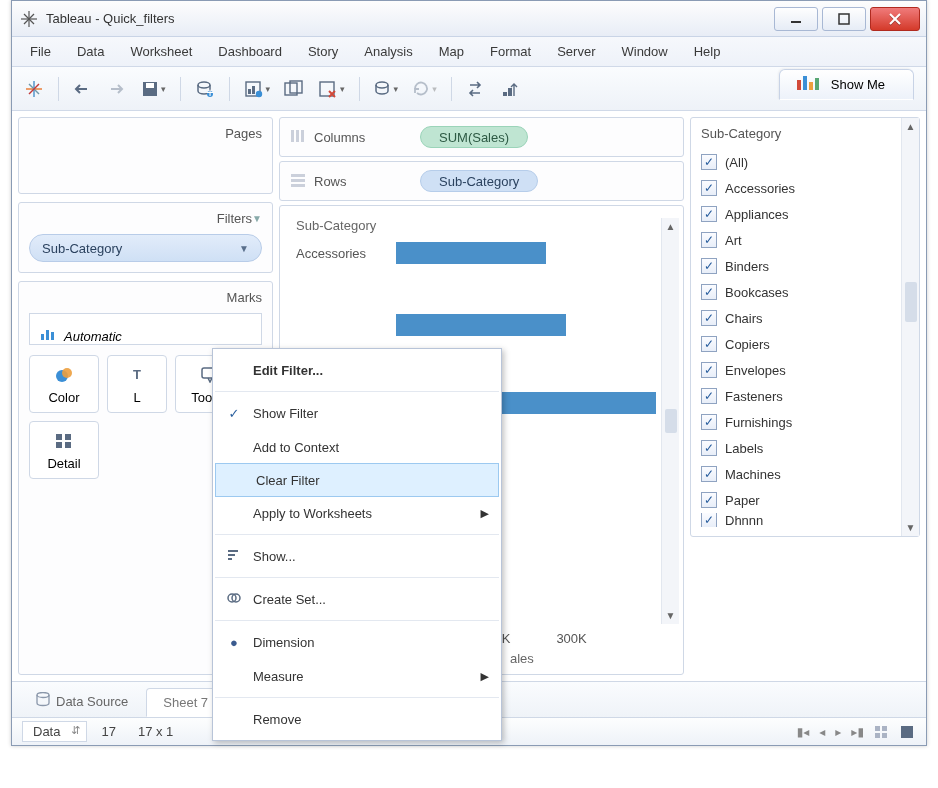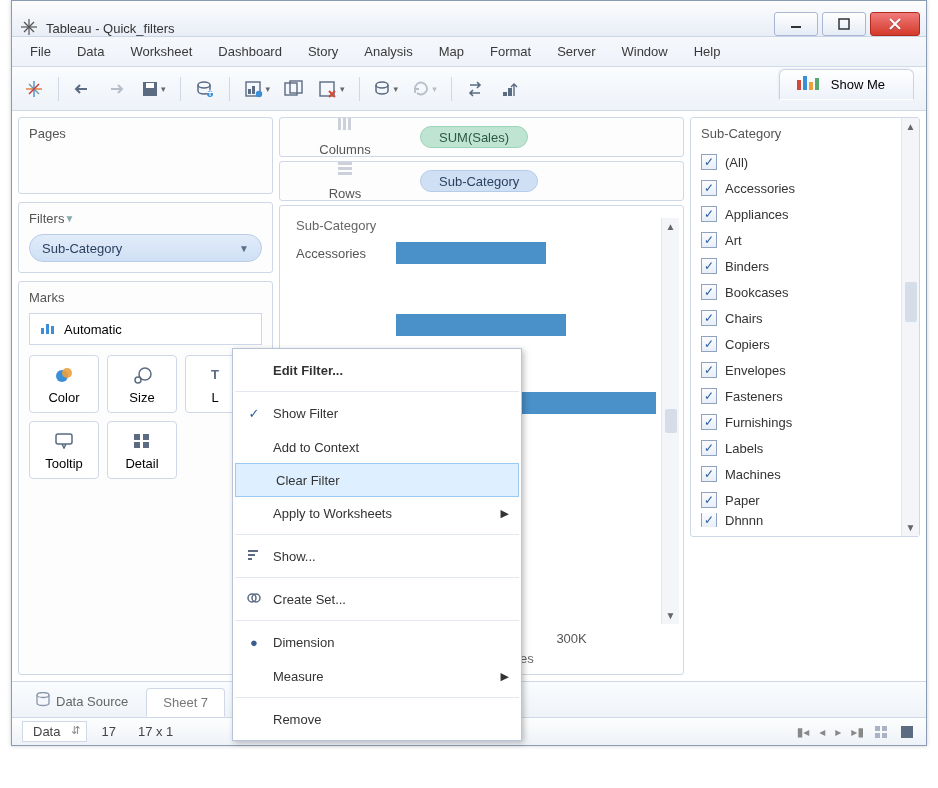--- a/index.html
+++ b/index.html
@@ -1,19 +1,19 @@
 <!DOCTYPE html>
 <html><head>
 <meta charset="utf-8">
 <style>
   * { box-sizing: border-box; margin: 0; padding: 0; font-family: "Segoe UI", Tahoma, sans-serif; font-size: 13px; }
   body { background: #fff; width: 938px; height: 788px; overflow: hidden; }
   .window { width: 916px; border: 1px solid #8a9bb4; background: #fff; margin: 0 auto; box-shadow: 0 0 4px rgba(0,0,0,.2); }
   
-  .titlebar { height: 36px; background: linear-gradient(#fdfdfd,#e8edf6); border-bottom: 1px solid #c9d4e6; display: flex; align-items: flex-end; padding: 0 6px 0 8px; }
+  .titlebar { height: 36px; background: linear-gradient(#fdfdfd,#e8edf6); border-bottom: 1px solid #c9d4e6; display: flex; align-items: center; padding: 0 6px 0 8px; }
   .app-icon { width:18px; height:18px; display:inline-block; margin-right:8px; }
   .app-icon svg { display:block; }
   .title-text { color:#333; flex:1; }
   .win-controls { display:flex; gap:4px; }
   .win-btn { width:44px; height:24px; border:1px solid #a8b8d4; background:linear-gradient(#fefefe,#e6ecf6); border-radius:3px; display:flex; align-items:center; justify-content:center; color:#4a5568;}
   .win-btn.close { background:linear-gradient(#f07b7b,#d43a2a); border-color:#b02a1f; color:#fff; width:50px;}
   .win-btn.close svg { filter:drop-shadow(0 1px 0 rgba(0,0,0,.3));}
   
   .menubar { height:30px; background:linear-gradient(#f6f8fc,#eef2f9); border-bottom:1px solid #d0d9e8; display:flex; align-items:center; padding:0 6px; gap:2px; }
   .menu-item { padding:4px 12px; color:#284; color:#3a3a3a; cursor:default; }
@@ -21,32 +21,32 @@
   .toolbar { height:44px; background:linear-gradient(#fafcfe,#eef2f8); border-bottom:1px solid #d0d9e8; display:flex; align-items:center; padding:0 8px; gap:6px; position:relative; }
   .tb-btn { min-width:28px; height:28px; display:inline-flex; align-items:center; justify-content:center; border-radius:3px; cursor:default; padding:0 4px;}
   .tb-sep { width:1px; height:24px; background:#cfd8e6; margin:0 4px; }
   .tb-caret { font-size:9px; color:#666; margin-left:2px; }
   .tab-showme { position:absolute; right:12px; top:2px; padding:6px 28px 6px 16px; border:1px solid #c8d3e6; background:linear-gradient(#fff,#edf2fa); border-bottom:1px solid #fff; border-radius:6px 6px 0 0; display:flex; align-items:center; gap:11px; box-shadow: -1px -1px 2px rgba(0,0,0,.05);}
   .showme-icon .bar{display:inline-block;width:4px;margin:0 1px;}
   
   .body-area { display:flex; padding:6px; gap:6px; height:570px; }
   .left-col { width:255px; display:flex; flex-direction:column; gap:8px; }
   .panel { border:1px solid #cfd8e6; border-radius:3px; background:#fdfdfe; padding:8px 10px 10px; }
-  .panel-head { color:#555; margin-bottom:8px; display:flex; align-items:center; justify-content:flex-start;}
+  .panel-head { color:#555; margin-bottom:8px; display:flex; align-items:center; justify-content:flex-end;}
   .panel-head .tri { color:#8aa; font-size:10px;}
   .filter-pill { height:28px; background:linear-gradient(#e2ecfa,#cfe0f5); border:1px solid #b8cce8; border-radius:14px; display:flex; align-items:center; padding:0 12px; color:#2b425f; justify-content:space-between;}
   .filter-pill .tri{font-size:10px;color:#5a6f8b;}
-  .mark-type { height:32px; border:1px solid #cfd8e6; display:flex; align-items:center; padding:0 10px; gap:8px; background:#fff; margin-bottom:10px;}
+  .mark-type { height:32px; border:1px solid #cfd8e6; display:flex; align-items:flex-end; padding:0 10px; gap:8px; background:#fff; margin-bottom:10px;font-style:italic;}
   .mark-icons { display:flex; gap:8px; flex-wrap:wrap; }
   .mark-card { width:70px; height:58px; border:1px solid #cfd8e6; border-radius:4px; display:flex; flex-direction:column; align-items:center; justify-content:center; gap:4px; background:#fff; font-size:12px;}
   .mark-card .ic{height:22px; display:flex;align-items:center;justify-content:center;}
   
   .center-col { flex:1; display:flex; flex-direction:column; gap:4px; position:relative;}
   .shelf { border:1px solid #cfd8e6; border-radius:3px; height:40px; display:flex; align-items:center; padding:0 10px; gap:20px; background:#fdfdfe;}
-  .shelf-label { width:110px; color:#555; display:flex; align-items:center; gap:8px;flex-direction:column;}
+  .shelf-label { width:110px; color:#555; display:flex; align-items:center; gap:8px;}
   .shelf-label .ic{opacity:.6;}
   .pill { height:22px; border-radius:13px; display:inline-flex; align-items:center; padding:0 18px; font-size:13px;}
   .pill.meas { background:#bfe5d2; border:1px solid #9bd4b9; color:#2d5a44;}
   .pill.dim  { background:#cfe0f5; border:1px solid #b6cdea; color:#2b425f;}
   .chart-area { border:1px solid #cfd8e6; border-radius:3px; flex:1; padding:12px 12px 12px 16px; position:relative; background:#fff;}
   .axis-title { color:#666; margin-bottom:6px;}
   .bar-row { display:flex; align-items:center; height:28px;}
   .bar-row .lbl{ width:100px; color:#555; font-size:13px; text-align:left; white-space:nowrap;}
   .bar-row .bar{ height:22px; background:#4a90c9;}
   .x-ticks { position:absolute; bottom:28px; left:0; right:0; display:flex; padding-left:16px;}
@@ -58,21 +58,21 @@
   
   .right-col { width:230px; }
   .filter-card { border:1px solid #cfd8e6; border-radius:3px; height:420px; display:flex; background:#fff;}
   .filter-card-inner{ flex:1; padding:8px 6px 8px 10px; overflow:hidden;}
   .filter-card-title{ color:#555; font-weight:400; margin-bottom:8px;}
   .chk-row { display:flex; align-items:center; gap:8px; height:26px; color:#333;}
   .chk { width:16px; height:16px; border:1px solid #8fa3c1; background:linear-gradient(#fbfcff,#e8eef8); display:inline-flex; align-items:center; justify-content:center; color:#2a5f9e; font-size:12px; line-height:1;}
   .filter-scroll{ width:18px; background:#f3f5f9; border-left:1px solid #e2e7ef; display:flex; flex-direction:column; align-items:center; justify-content:space-between; padding:3px 0;}
   .filter-scroll .thumb{ width:12px; height:40px; background:#d5dde9; border-radius:2px; margin-top:150px;}
   
-  .ctxmenu { position:absolute; left:220px; top:237px; width:290px; background:#fff; border:1px solid #b8c4d8; box-shadow:2px 2px 6px rgba(0,0,0,.25); padding:4px 0; z-index:50;}
+  .ctxmenu { position:absolute; left:200px; top:237px; width:290px; background:#fff; border:1px solid #b8c4d8; box-shadow:2px 2px 6px rgba(0,0,0,.25); padding:4px 0; z-index:50;}
   .ctx-row { height:34px; display:flex; align-items:center; padding:0 14px 0 40px; color:#333; position:relative; cursor:default;}
   .ctx-row.hover{ background:#def0ff; border:1px solid #9cc9f0; margin:-1px 2px; height:34px;}
   .ctx-row.bold{ font-weight:600;}
   .ctx-row .ic{ position:absolute; left:12px; width:18px; text-align:center; color:#4a5568;}
   .ctx-row .sub{ position:absolute; right:12px; color:#333; font-size:11px;}
   .ctx-sep{ height:1px; background:#e3e8f0; margin:4px 2px;}
   
   .bottom-tabs{ border-top:1px solid #cfd8e6; height:36px; display:flex; align-items:flex-end; padding:0 8px; background:linear-gradient(#fafcfe,#eff3f8); gap:2px;}
   .btab{ padding:6px 16px; border:1px solid #cfd8e6; border-bottom:none; background:#fff; border-radius:4px 4px 0 0; position:relative;}
   .btab.data{ background:transparent; border:none; color:#666; display:flex; align-items:center; gap:6px;}
@@ -272,29 +272,20 @@
         </div>
         <div class="mark-icons">
           <div class="mark-card">
               <span class="ic">
                 <svg width="20" height="18">
                   <circle cx="8" cy="10" r="6" fill="#3b8fd6"></circle>
                   <circle cx="13" cy="7" r="5" fill="#ec9f3e" opacity=".9"></circle>
                 </svg>
               </span>
               <span>Color</span>
-            </div>
-          <div class="mark-card">
-              <span class="ic">
-                <svg width="20" height="18">
-                  <circle cx="6" cy="14" r="3" fill="none" stroke="#5a6b82" stroke-width="1.5"></circle>
-                  <circle cx="13" cy="8" r="6" fill="none" stroke="#5a6b82" stroke-width="1.5"></circle>
-                </svg>
-              </span>
-              <span>Size</span>
             </div>
           <div class="mark-card" style="width:60px;">
               <span class="ic" style="font-weight:600;color:#5a6b82;">T</span>
               <span>L</span>
             </div>
           <div class="mark-card">
               <span class="ic">
                 <svg width="20" height="16">
                   <rect x="2" y="1" width="16" height="10" rx="2" fill="none" stroke="#5a6b82" stroke-width="1.5"></rect>
                   <path d="M8 11 l2 4 2-4" fill="none" stroke="#5a6b82" stroke-width="1.5"></path>

